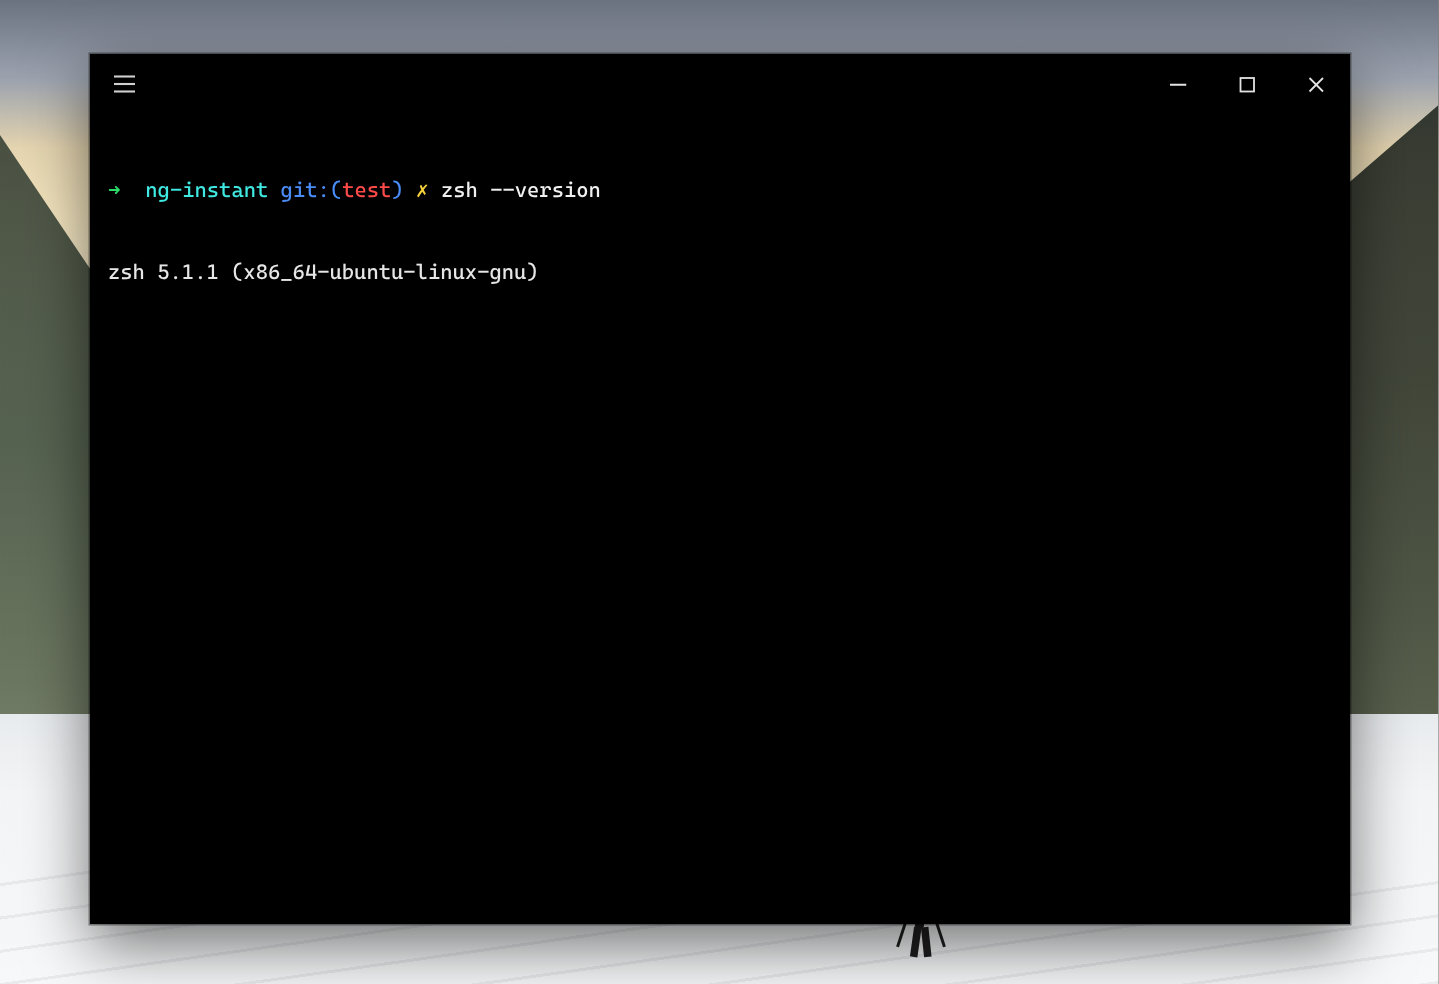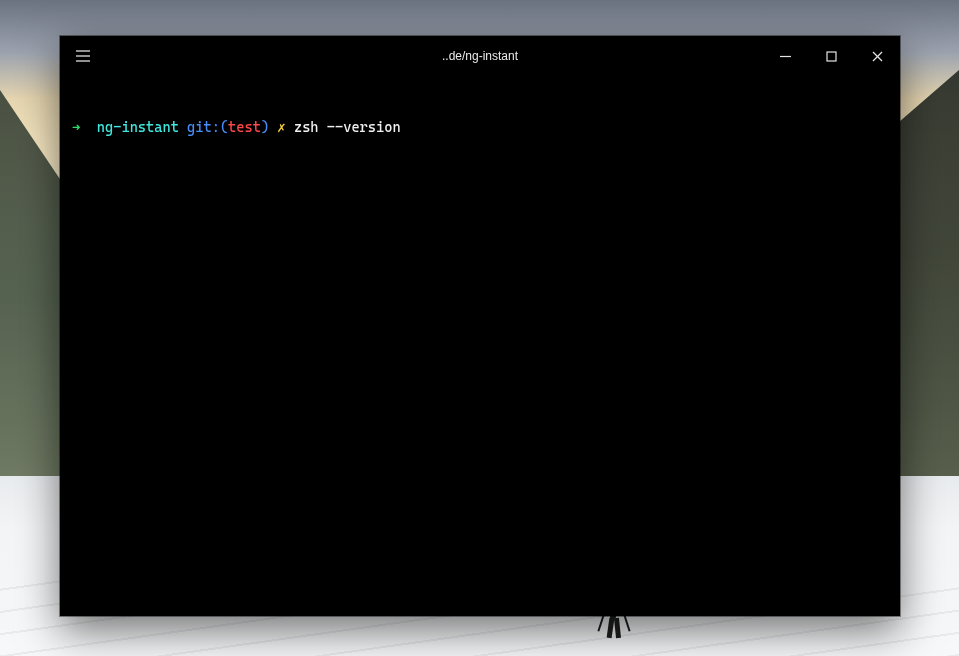--- a/index.html
+++ b/index.html
@@ -130,21 +130,20 @@
   <div class="terminal-window">
 
     <div class="titlebar">
       <div class="hamburger">
         <svg width="14" height="12" viewBox="0 0 14 12" fill="none">
           <line x1="0" y1="1" x2="14" y2="1" stroke-width="1.4"></line>
           <line x1="0" y1="6" x2="14" y2="6" stroke-width="1.4"></line>
           <line x1="0" y1="11" x2="14" y2="11" stroke-width="1.4"></line>
         </svg>
       </div>
-      <div class="title-text">..de/ng-instant</div>
       <div class="win-controls">
         <div class="win-btn">
           <svg width="11" height="11" viewBox="0 0 11 11">
               <line x1="0" y1="5.5" x2="11" y2="5.5" stroke-width="1.2"></line>
             </svg>
         </div>
         <div class="win-btn">
           <svg width="11" height="11" viewBox="0 0 11 11">
               <rect x="1" y="1" width="9" height="9" fill="none" stroke-width="1.2"></rect>
             </svg>
@@ -153,16 +152,17 @@
           <svg width="11" height="11" viewBox="0 0 11 11">
             <line x1="1" y1="1" x2="10" y2="10" stroke-width="1.2"></line>
             <line x1="10" y1="1" x2="1" y2="10" stroke-width="1.2"></line>
           </svg>
         </div>
       </div>
     </div>
 
     <div class="term-body">
       <span class="row"><span class="arrow">➜</span>  <span class="dir">ng-instant</span> <span class="gitlbl">git:(</span><span class="branch">test</span><span class="gitlbl">)</span> <span class="dirty">✗</span> <span class="cmd">zsh --version</span></span>
+      <span class="row output">zsh 5.1.1 (x86_64-ubuntu-linux-gnu)</span>
     </div>
 
   </div>
 </div>
 
 </body></html>

